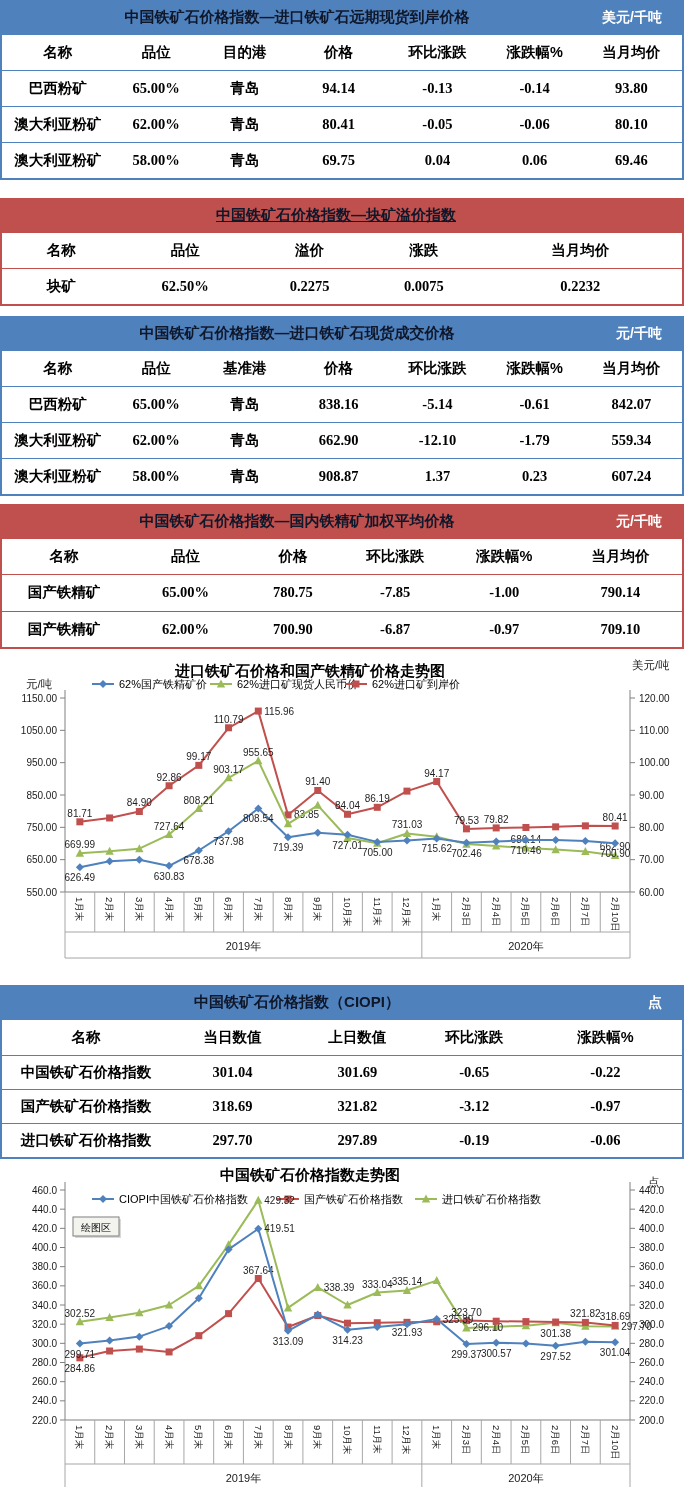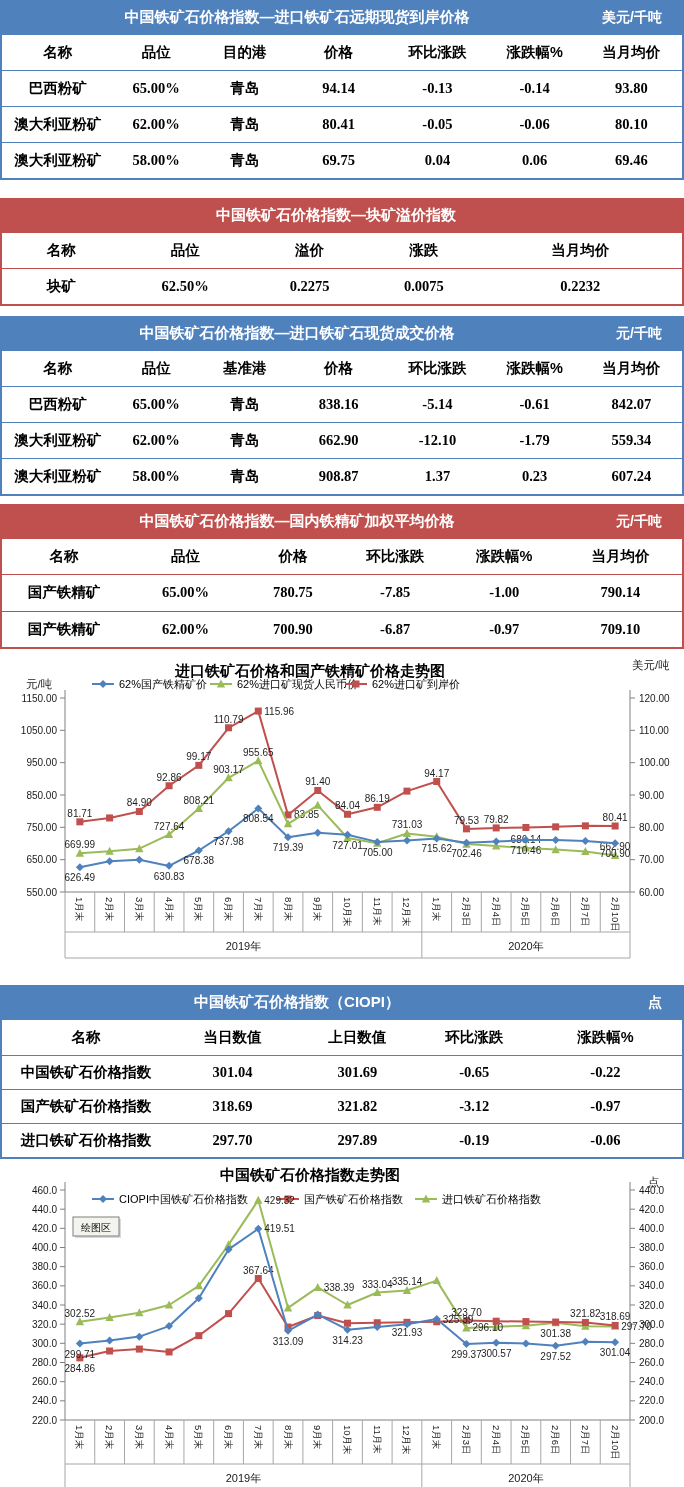--- a/index.html
+++ b/index.html
@@ -5,22 +5,22 @@
   * { margin:0; padding:0; box-sizing:border-box; }
   html,body { background:#fff; }
   body { width:684px; height:1487px; overflow:hidden; font-family:"Liberation Sans","DejaVu Sans",sans-serif; }
   .sec { width:684px; }
   
   .ptable { width:684px; background:#fff; }
   .tbl-header { position:relative; height:34px; }
   .ptable.blue .tbl-header { background:#4f81bd; }
   .ptable.red  .tbl-header { background:#c0504d; }
   .tbl-title { position:absolute; left:40px; right:130px; top:0; height:34px; line-height:34px;
-               text-align:center; color:#ffffff; font-weight:bold; font-size:15px; }
-  .tbl-title.full { left:0; right:12px; }
+               text-align:center; color:#0f172a; font-weight:bold; font-size:15px; }
+  .tbl-title.full { left:0; right:12px;text-decoration:underline; }
   .tbl-unit { position:absolute; right:22px; top:0; height:34px; line-height:34px;
               color:#fff; font-weight:bold; font-size:14px;margin-left:8px; }
   table.grid { width:100%; border-collapse:collapse; table-layout:fixed; }
   .ptable.blue table.grid { border:2px solid #4f81bd; border-top:none; }
   .ptable.red  table.grid { border:2px solid #c0504d; border-top:none; }
   .ptable.blue th, .ptable.blue td { border-top:1px solid #4f81bd; border-bottom:1px solid #4f81bd; }
   .ptable.red  th, .ptable.red  td { border-top:1px solid #c0504d; border-bottom:1px solid #c0504d; }
   th.colhead { height:36px; font-size:14.5px; font-weight:bold; color:#000; text-align:center;
                font-family:"Liberation Sans","DejaVu Sans",sans-serif; background:#fff; }
   td.cell { height:36px; text-align:center; font-weight:bold; font-size:14.5px; color:#000;

